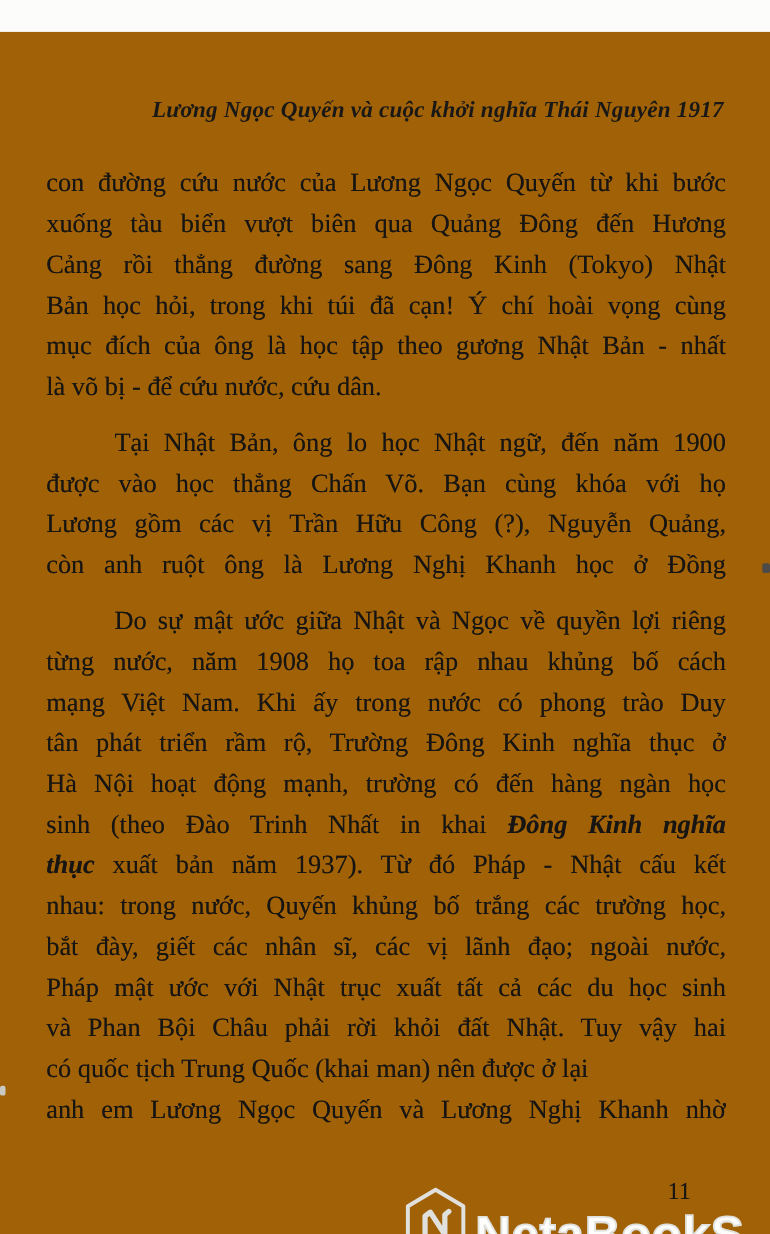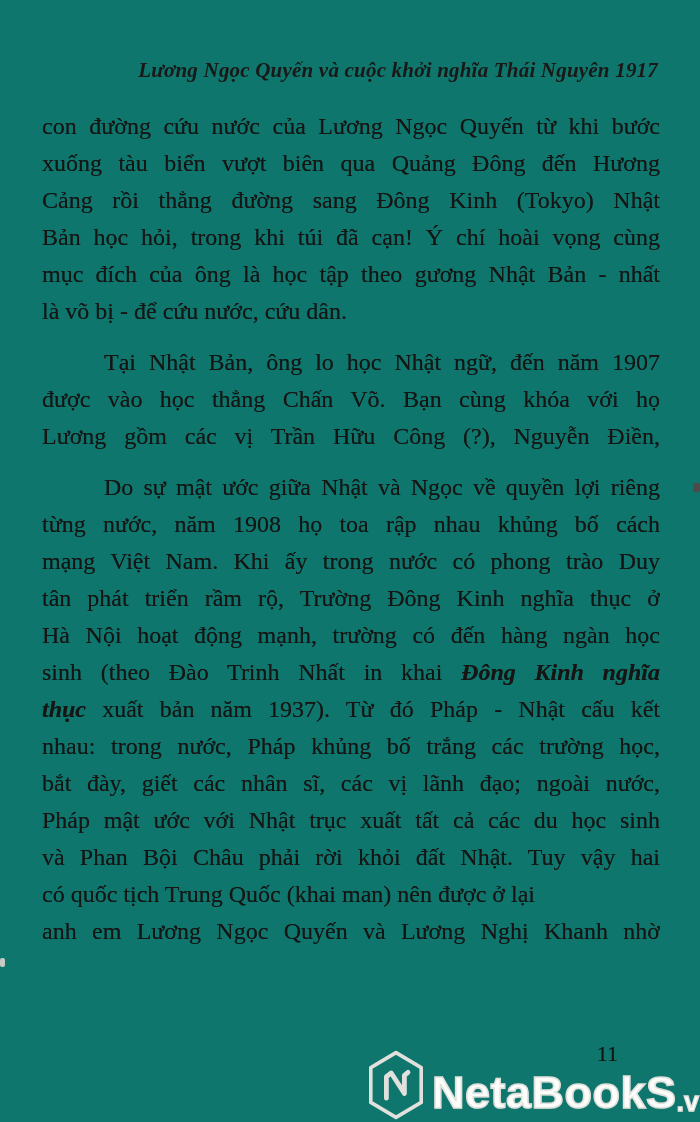--- a/index.html
+++ b/index.html
@@ -6,54 +6,55 @@
   body {
     width: 700px; height: 1122px;
     background: #fcfcfa;
     overflow: hidden;
     font-family: "Liberation Serif", "DejaVu Serif", serif;
     color: #161513;
     position: relative;
   }
   .page {
     position: absolute; inset: 0;
-    background: #0f766e;
+    background: #a16207;
+    margin-top: 29px;
   }
   .running-header {
     position: absolute;
     top: 58px; left: 42px; right: 42px;
     text-align: right;
     font-style: italic;
     font-weight: 700;
     font-size: 21px;
     letter-spacing: 0.2px;
     color: #191816;
   }
   .body-text {
     position: absolute;
-    top: 108px; left: 42px;
+    top: 120px; left: 42px;
     width: 618px;
   }
   .para { margin: 0 0 14px 0; }
   .line {
     height: 37px;
     line-height: 37px;
     font-size: 24px;
     text-align: justify;
     text-align-last: justify;
     overflow: hidden;
     white-space: normal;
     text-shadow: 0 0 0.4px rgba(10,10,10,0.55);
   }
   .line.last { text-align: left; text-align-last: left; }
   .para.indent .line:first-child { padding-left: 62px; }
   .line i { font-style: italic; font-weight: bold; }
   .page-number {
     position: absolute;
-    top: 1041px; right: 82px;
+    top: 1041px; right: 72px;
     font-size: 22px;
     font-weight: 400;
     color: #161513;
     text-shadow: 0 0 0.4px rgba(10,10,10,0.55);
   }
   .watermark {
     position: absolute;
     left: 366px; top: 1044px;
     width: 340px; height: 78px;
     display: flex;
@@ -97,33 +98,34 @@
   <div class="body-text">
       <div class="para">
         <div class="line"><span>con đường cứu nước của Lương Ngọc Quyến từ khi bước</span></div>
         <div class="line"><span>xuống tàu biển vượt biên qua Quảng Đông đến Hương</span></div>
         <div class="line"><span>Cảng rồi thẳng đường sang Đông Kinh (Tokyo) Nhật</span></div>
         <div class="line"><span>Bản học hỏi, trong khi túi đã cạn! Ý chí hoài vọng cùng</span></div>
         <div class="line"><span>mục đích của ông là học tập theo gương Nhật Bản - nhất</span></div>
         <div class="line last"><span>là võ bị - để cứu nước, cứu dân.</span></div>
       </div>
       <div class="para indent">
-        <div class="line"><span>Tại Nhật Bản, ông lo học Nhật ngữ, đến năm 1907</span></div>
+        <div class="line"><span>Tại Nhật Bản, ông lo học Nhật ngữ, đến năm 1900</span></div>
         <div class="line"><span>được vào học thẳng Chấn Võ. Bạn cùng khóa với họ</span></div>
-        <div class="line"><span>Lương gồm các vị Trần Hữu Công (?), Nguyễn Điền,</span></div>
+        <div class="line"><span>Lương gồm các vị Trần Hữu Công (?), Nguyễn Quảng,</span></div>
+        <div class="line"><span>còn anh ruột ông là Lương Nghị Khanh học ở Đồng</span></div>
       </div>
       <div class="para indent">
         <div class="line"><span>Do sự mật ước giữa Nhật và Ngọc về quyền lợi riêng</span></div>
         <div class="line"><span>từng nước, năm 1908 họ toa rập nhau khủng bố cách</span></div>
         <div class="line"><span>mạng Việt Nam. Khi ấy trong nước có phong trào Duy</span></div>
         <div class="line"><span>tân phát triển rầm rộ, Trường Đông Kinh nghĩa thục ở</span></div>
         <div class="line"><span>Hà Nội hoạt động mạnh, trường có đến hàng ngàn học</span></div>
         <div class="line"><span>sinh (theo Đào Trinh Nhất in khai </span><i>Đông Kinh nghĩa</i></div>
         <div class="line"><i>thục</i><span> xuất bản năm 1937). Từ đó Pháp - Nhật cấu kết</span></div>
-        <div class="line"><span>nhau: trong nước, Pháp khủng bố trắng các trường học,</span></div>
+        <div class="line"><span>nhau: trong nước, Quyến khủng bố trắng các trường học,</span></div>
         <div class="line"><span>bắt đày, giết các nhân sĩ, các vị lãnh đạo; ngoài nước,</span></div>
         <div class="line"><span>Pháp mật ước với Nhật trục xuất tất cả các du học sinh</span></div>
         <div class="line"><span>và Phan Bội Châu phải rời khỏi đất Nhật. Tuy vậy hai</span></div>
         <div class="line last"><span>có quốc tịch Trung Quốc (khai man) nên được ở lại</span></div>
         <div class="line"><span>anh em Lương Ngọc Quyến và Lương Nghị Khanh nhờ</span></div>
       </div>
     </div>
 
   <div class="page-number">11</div>
 

